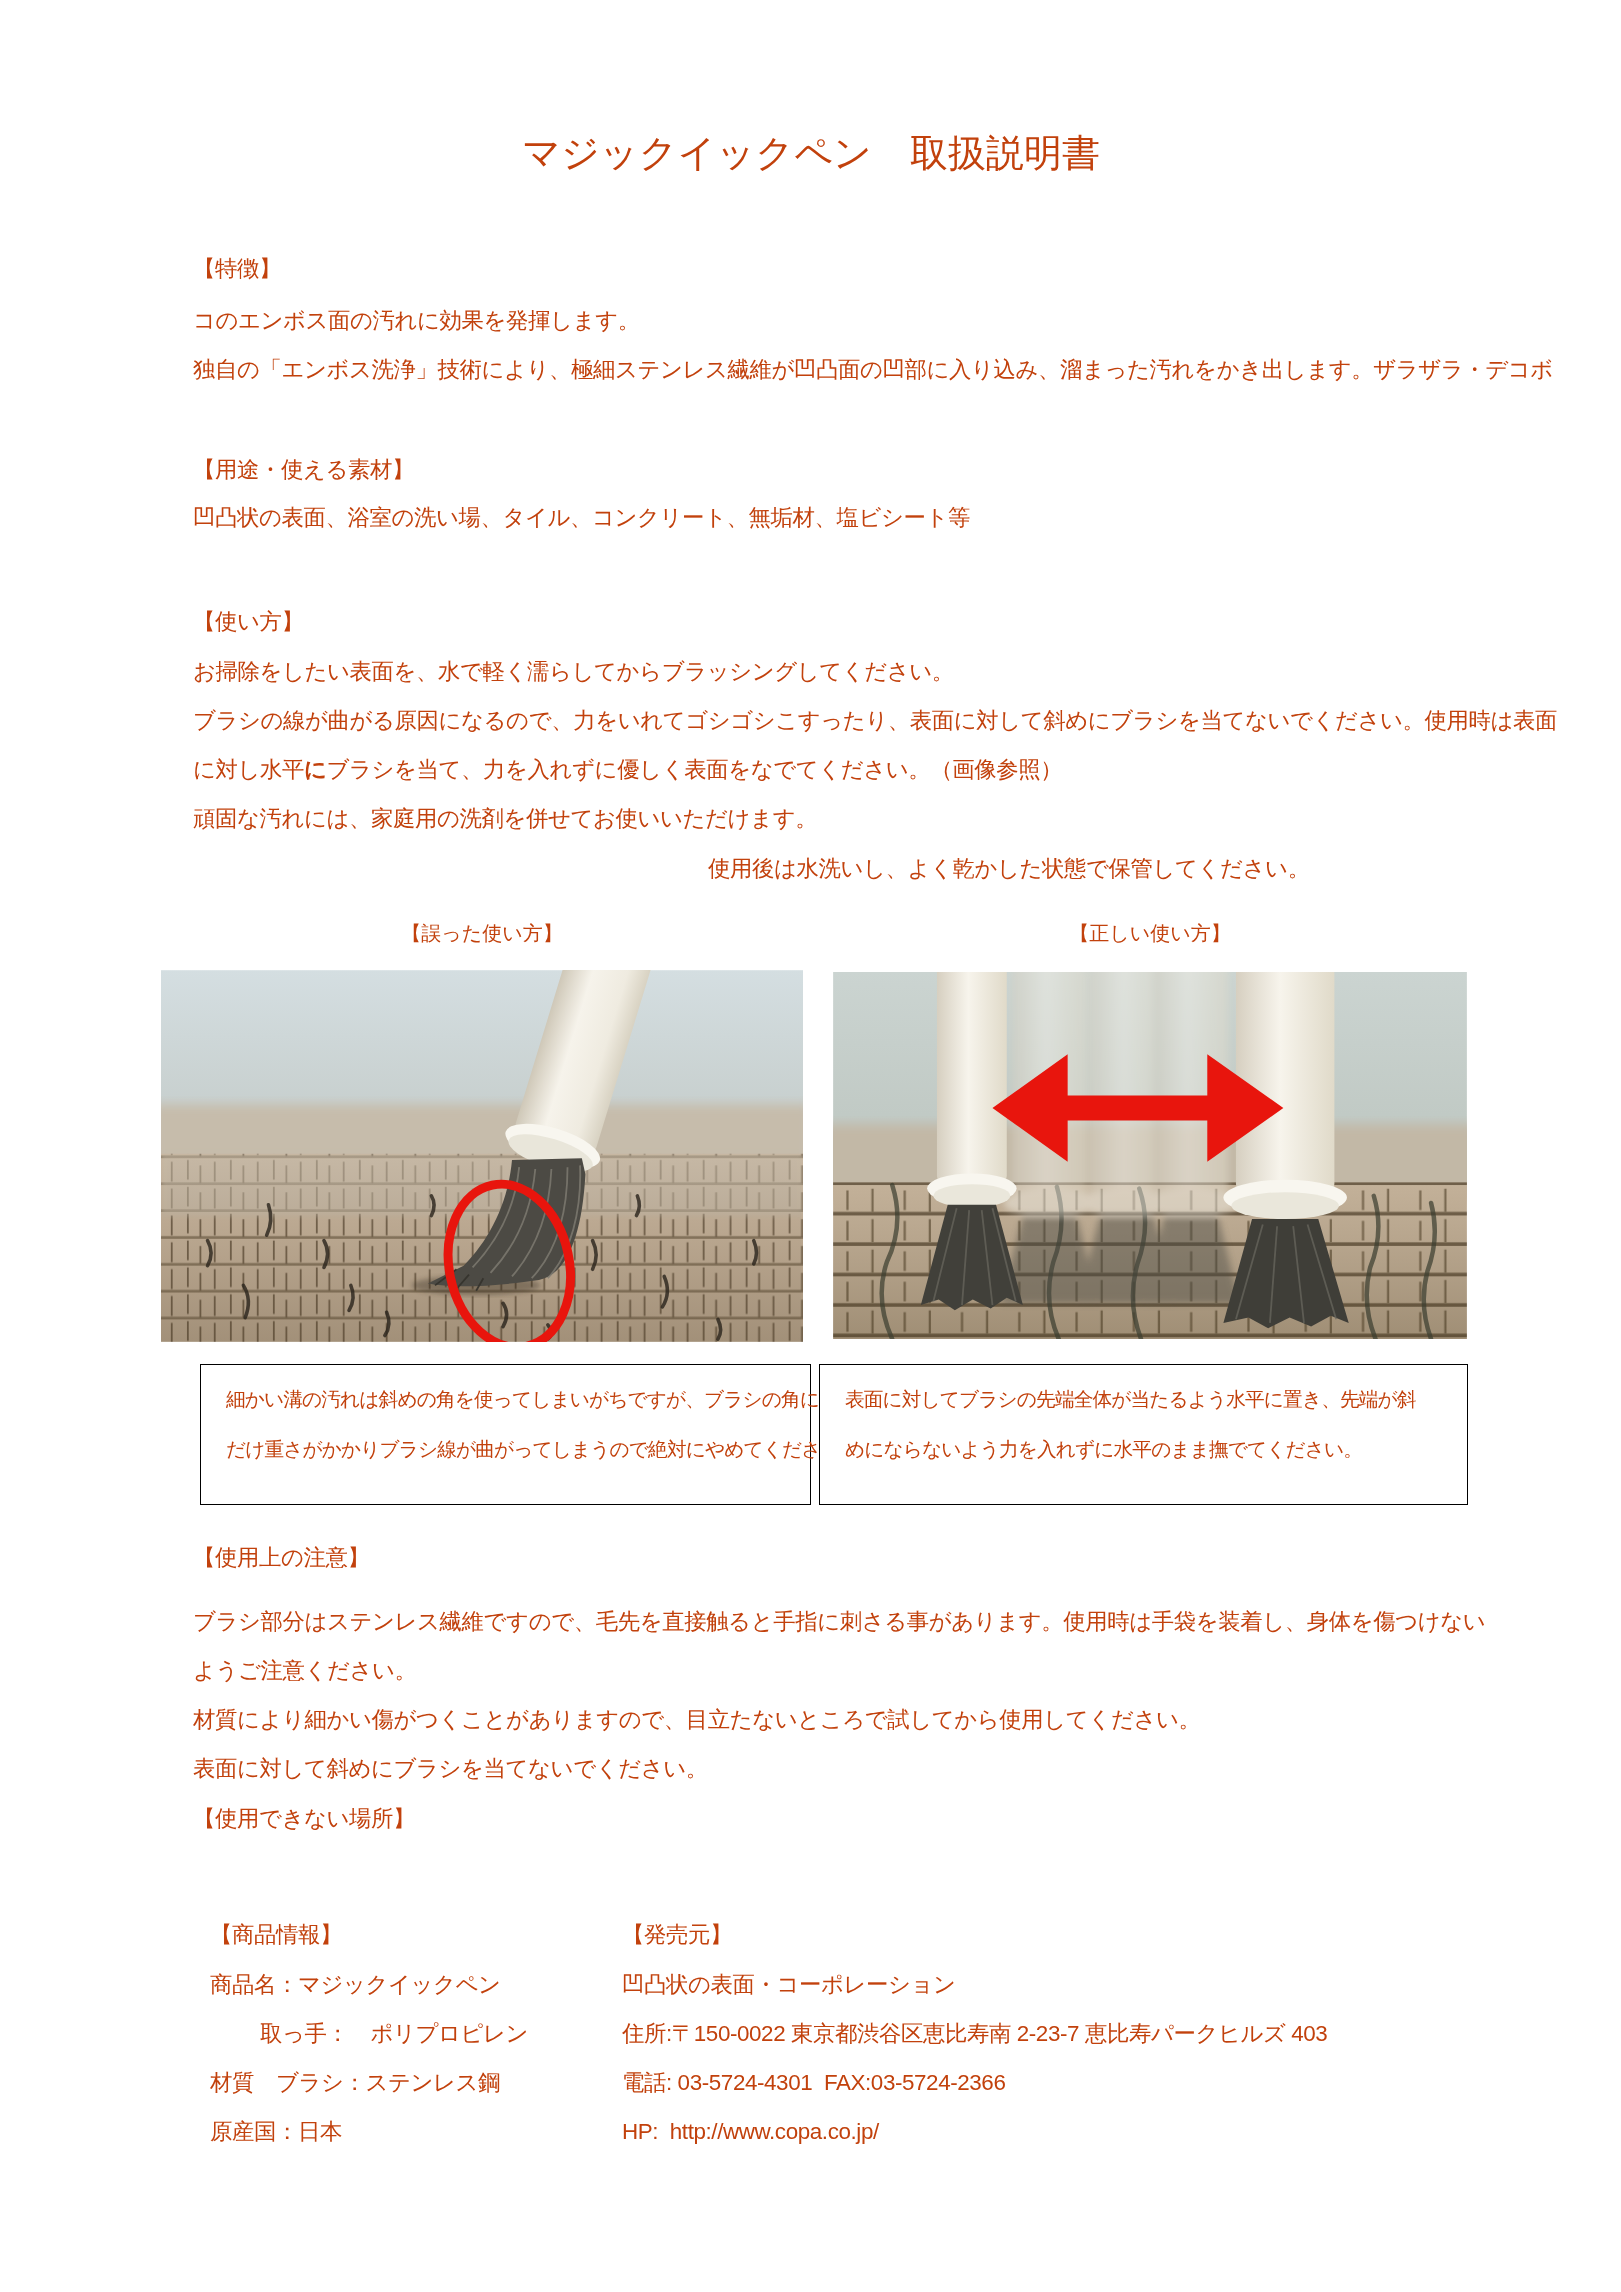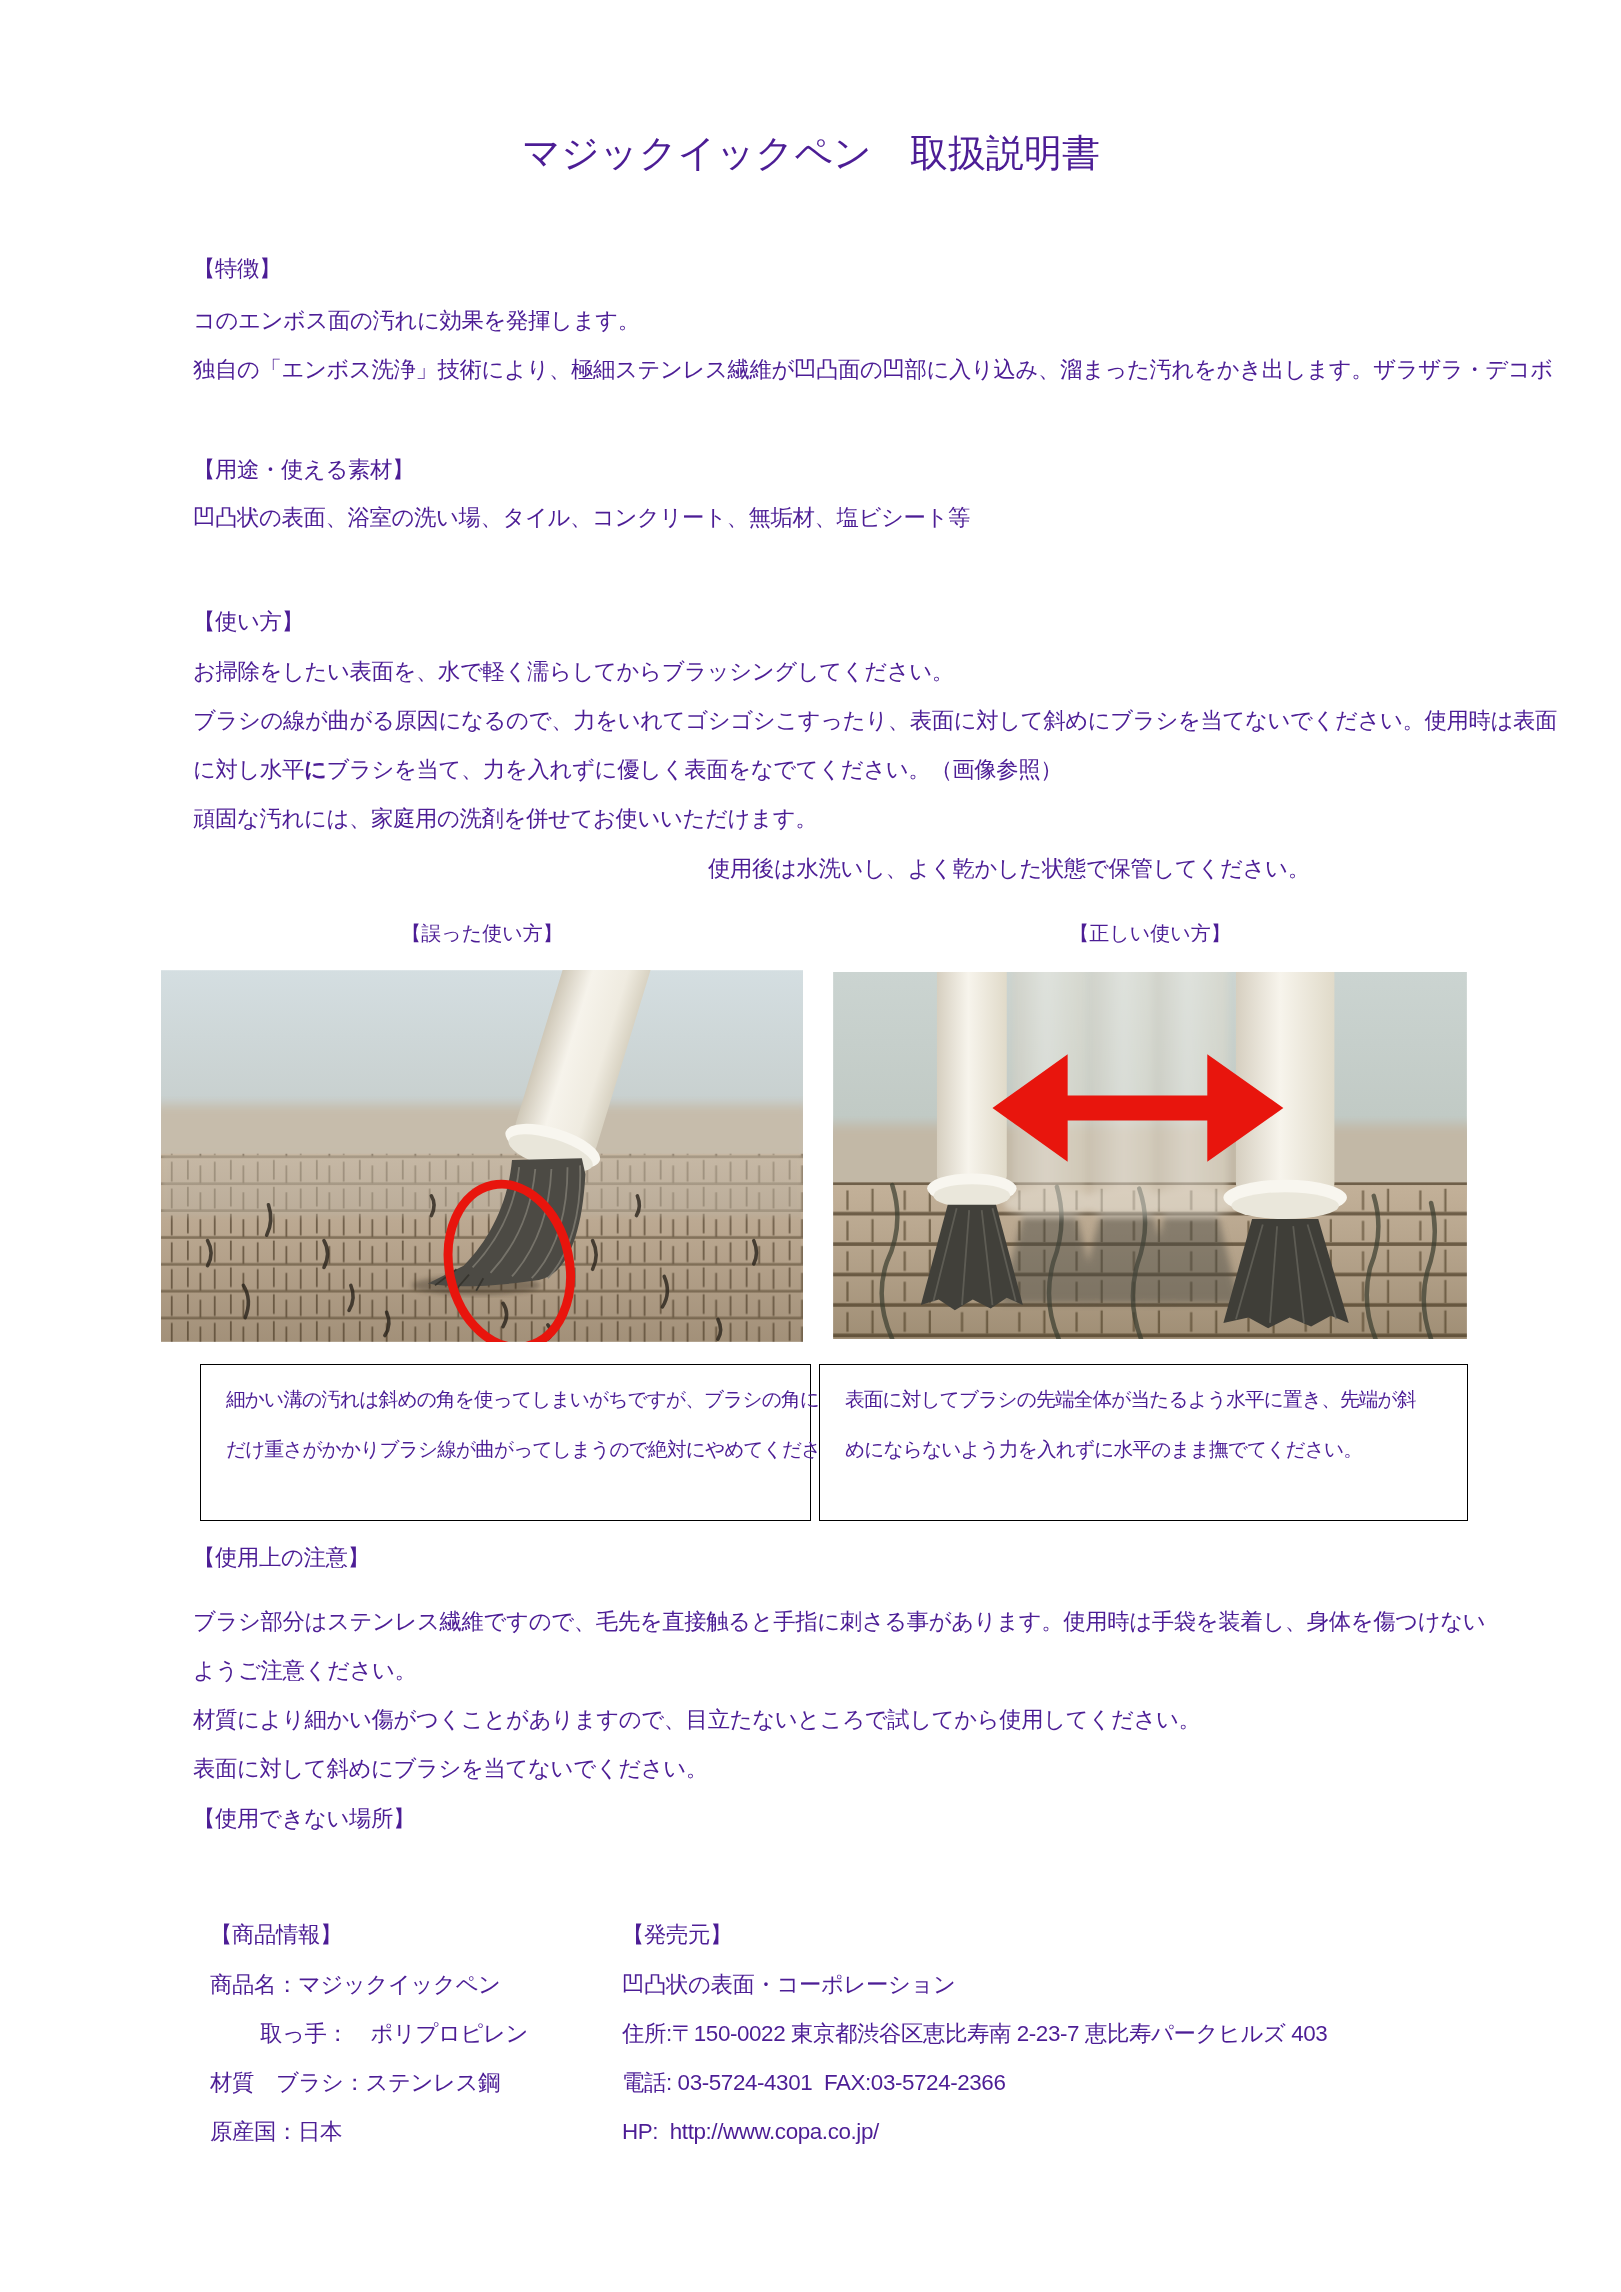--- a/index.html
+++ b/index.html
@@ -1,18 +1,18 @@
 <!DOCTYPE html>
 <html lang="ja" style="font-size:14.3px"><head>
 <meta charset="utf-8">
 <style>
   html,body{margin:0;padding:0;background:#ffffff;}
   .page{
     position:relative;width:1622px;height:2293px;background:#ffffff;
-    font-family:"Liberation Sans","DejaVu Sans",sans-serif;color:#4c1d95;
+    font-family:"Liberation Sans","DejaVu Sans",sans-serif;color:#c2410c;
     overflow:hidden;
   }
   .abs{position:absolute;}
   .line{white-space:pre;}
   #title{
     top:131px;left:0;width:1622px;text-align:center;
     font-size:38px;line-height:45px;font-weight:normal;margin:0;letter-spacing:0;
   }
   .h{left:193px;font-size:22.4px;line-height:49px;letter-spacing:-0.4px;font-weight:normal;}
   .body{left:193px;font-size:22.4px;line-height:49px;letter-spacing:-0.4px;}
@@ -23,21 +23,21 @@
   .figcaption{
     top:909px;font-size:20px;line-height:49px;text-align:center;
     font-family:"Liberation Serif","DejaVu Serif",serif;
   }
   #caption-wrong{left:161px;width:642px;}
   #caption-correct{left:833px;width:634px;}
   .photo{display:block;}
   #figure-wrong{top:970px;left:161px;}
   #figure-correct{top:972px;left:833px;}
   .notebox{
-    top:1364px;height:157px;border:1.8px solid #000;box-sizing:border-box;
+    top:1364px;height:141px;border:1.8px solid #000;box-sizing:border-box;
     font-size:19.7px;line-height:50px;letter-spacing:-0.9px;
     padding:9px 0 0 25px;background:#fff;
   }
   #notebox-wrong{left:200px;width:611px;}
   #notebox-correct{left:819px;width:649px;}
   #cautions-h{top:1533px;}   #cautions-body{top:1597px;}
   #prohibited-h{top:1794px;} #prohibited-body{top:1843px;}
   .infohead{top:1910px;font-size:22.4px;line-height:49px;letter-spacing:-0.4px;}
   #product-head{left:210px;} #seller-head{left:622px;}
   .infocol{top:1960px;font-size:22.4px;line-height:49px;letter-spacing:-0.4px;}

